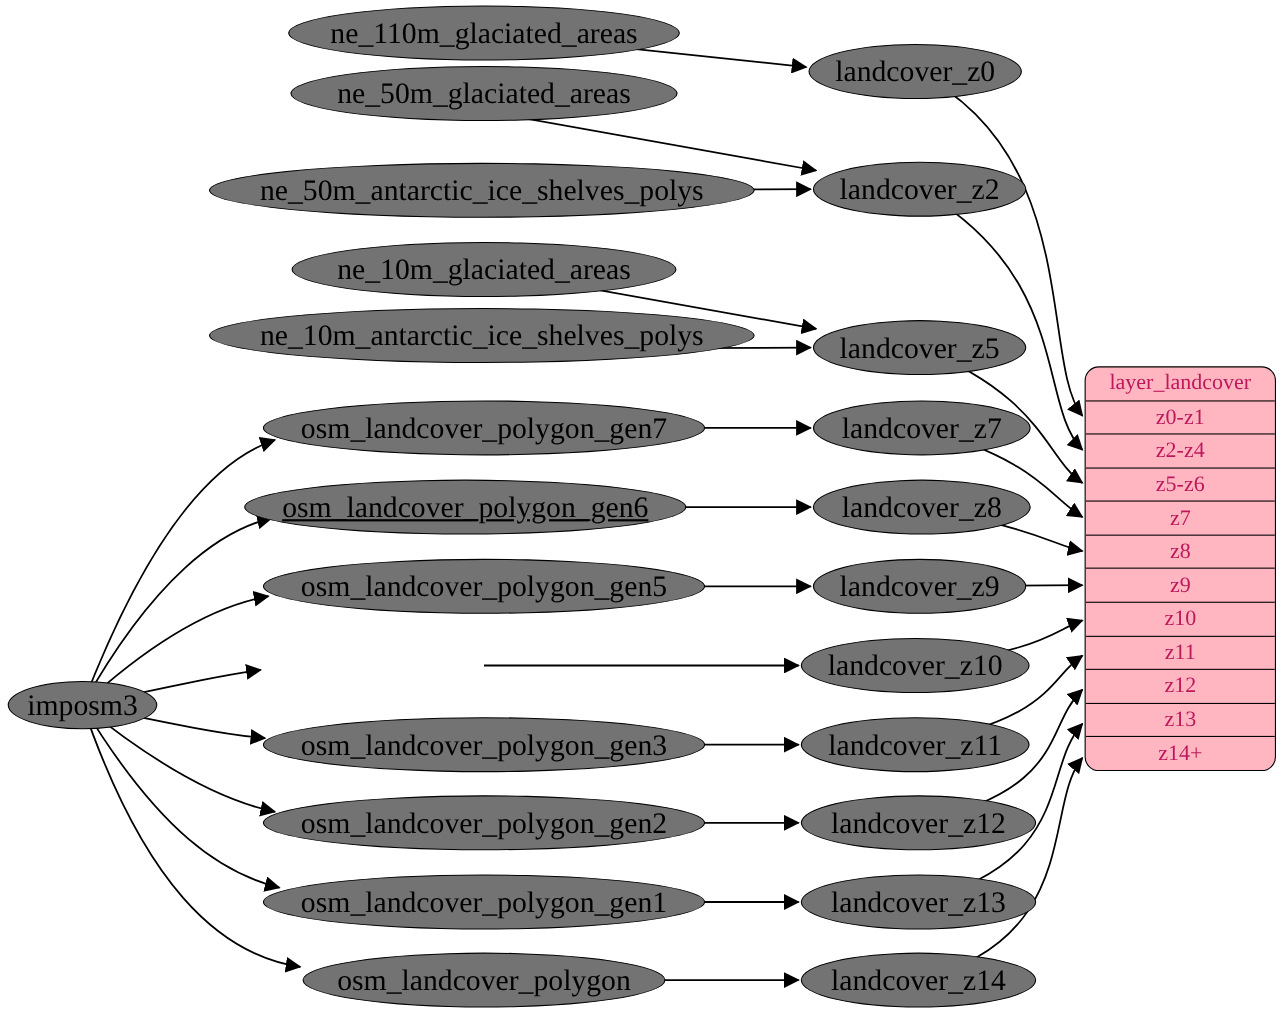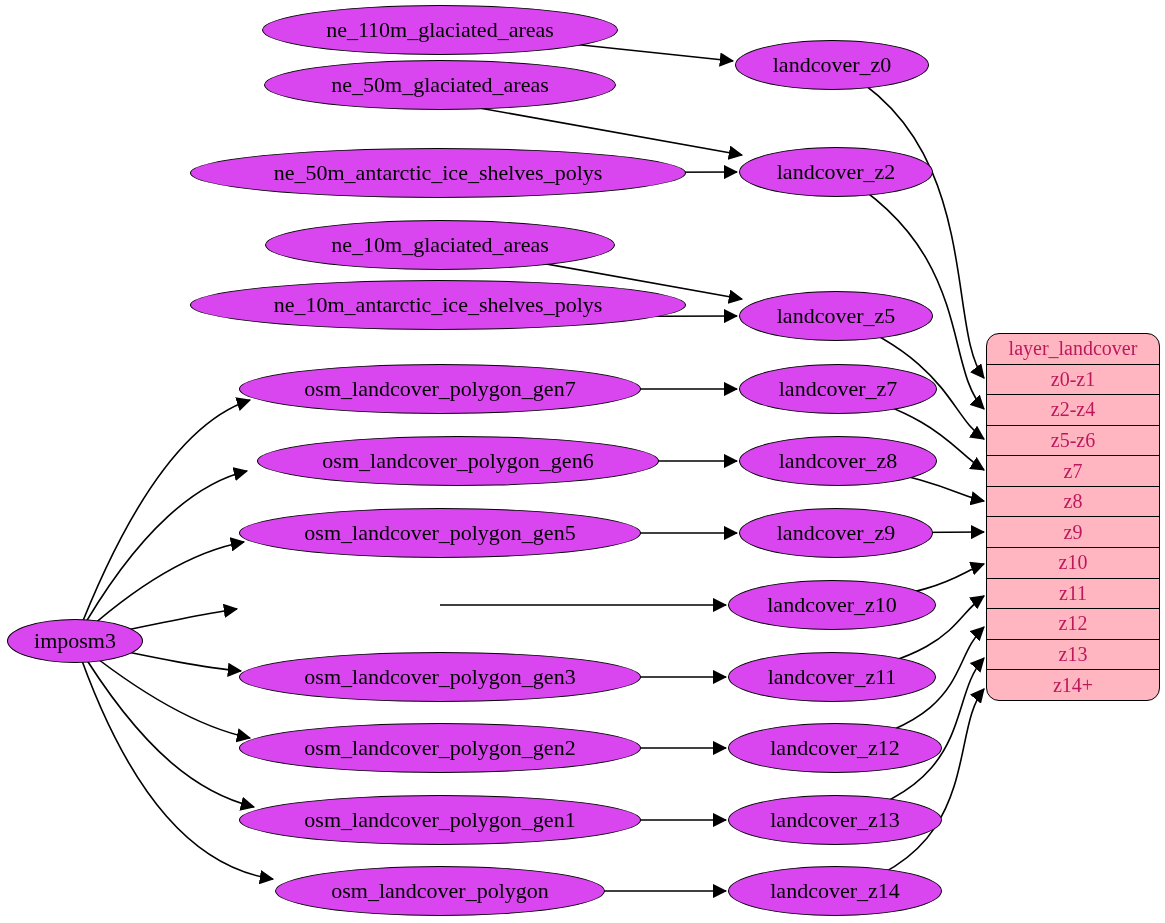--- a/index.html
+++ b/index.html
@@ -6,25 +6,25 @@
   #canvas{
     position:relative;
     width:1165px;height:923px;
     background:#ffffff;
     font-family:"Liberation Serif","DejaVu Serif",serif;
     overflow:hidden;
   }
   #edges{position:absolute;left:0;top:0;width:1165px;height:923px;}
   .node{
     position:absolute;
-    background:#d946ef;
+    background:#737373;
     border:1.5px solid #000000;
     border-radius:50%;
     display:flex;align-items:center;justify-content:center;
-    font-size:22px;color:#000000;
+    font-size:27px;color:#000000;
     white-space:nowrap;
     box-sizing:border-box;
     z-index:2;
   }
   .record{
     position:absolute;
     left:986px;top:333px;width:174px;height:368px;
     background:#ffb6c1;
     border:1.5px solid #000000;
     border-radius:13px;
@@ -93,21 +93,21 @@
   </svg>
 
   <div class="node" style="left:7px;top:619px;width:136px;height:44px;">imposm3</div>
 
   <div class="node" style="left:262px;top:5px;width:356px;height:50px;">ne_110m_glaciated_areas</div>
   <div class="node" style="left:264px;top:60px;width:352px;height:50px;">ne_50m_glaciated_areas</div>
   <div class="node" style="left:190px;top:148px;width:496px;height:50px;">ne_50m_antarctic_ice_shelves_polys</div>
   <div class="node" style="left:265px;top:220px;width:350px;height:50px;">ne_10m_glaciated_areas</div>
   <div class="node" style="left:190px;top:280px;width:496px;height:50px;">ne_10m_antarctic_ice_shelves_polys</div>
   <div class="node" style="left:239px;top:364px;width:402px;height:50px;">osm_landcover_polygon_gen7</div>
-  <div class="node" style="left:257px;top:436px;width:402px;height:50px;">osm_landcover_polygon_gen6</div>
+  <div class="node" style="left:222px;top:436px;width:402px;height:50px;text-decoration:underline;">osm_landcover_polygon_gen6</div>
   <div class="node" style="left:239px;top:508px;width:402px;height:50px;">osm_landcover_polygon_gen5</div>
   <div class="node" style="left:239px;top:652px;width:402px;height:50px;">osm_landcover_polygon_gen3</div>
   <div class="node" style="left:239px;top:723px;width:402px;height:50px;">osm_landcover_polygon_gen2</div>
   <div class="node" style="left:239px;top:795px;width:402px;height:50px;">osm_landcover_polygon_gen1</div>
   <div class="node" style="left:275px;top:866px;width:330px;height:50px;">osm_landcover_polygon</div>
 
   <div class="node" style="left:735px;top:40px;width:194px;height:50px;">landcover_z0</div>
   <div class="node" style="left:739px;top:147px;width:194px;height:50px;">landcover_z2</div>
   <div class="node" style="left:739px;top:291px;width:194px;height:50px;">landcover_z5</div>
   <div class="node" style="left:739px;top:364px;width:198px;height:50px;">landcover_z7</div>

